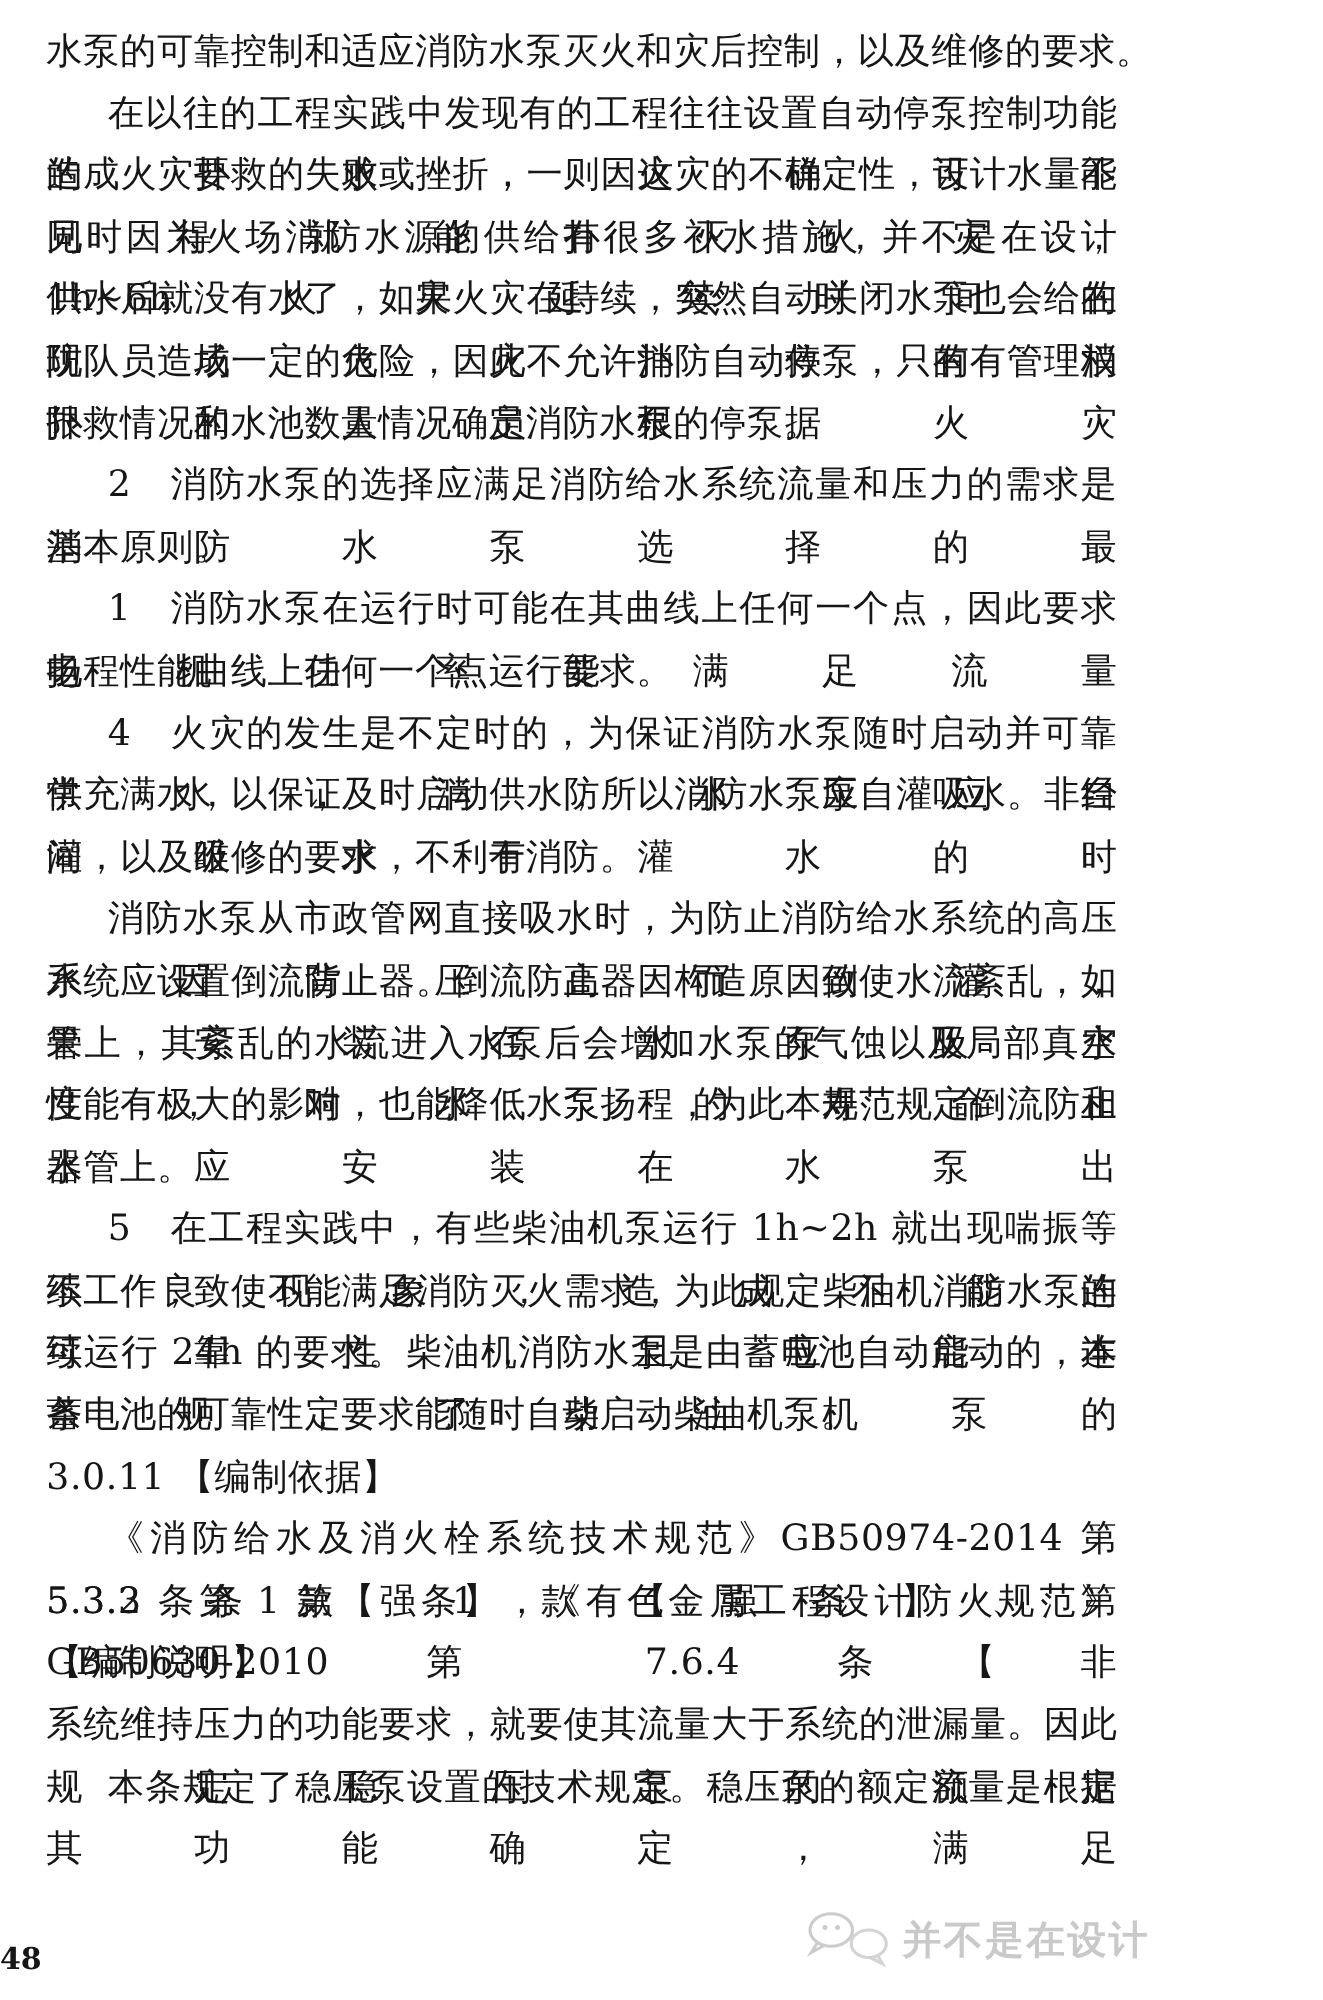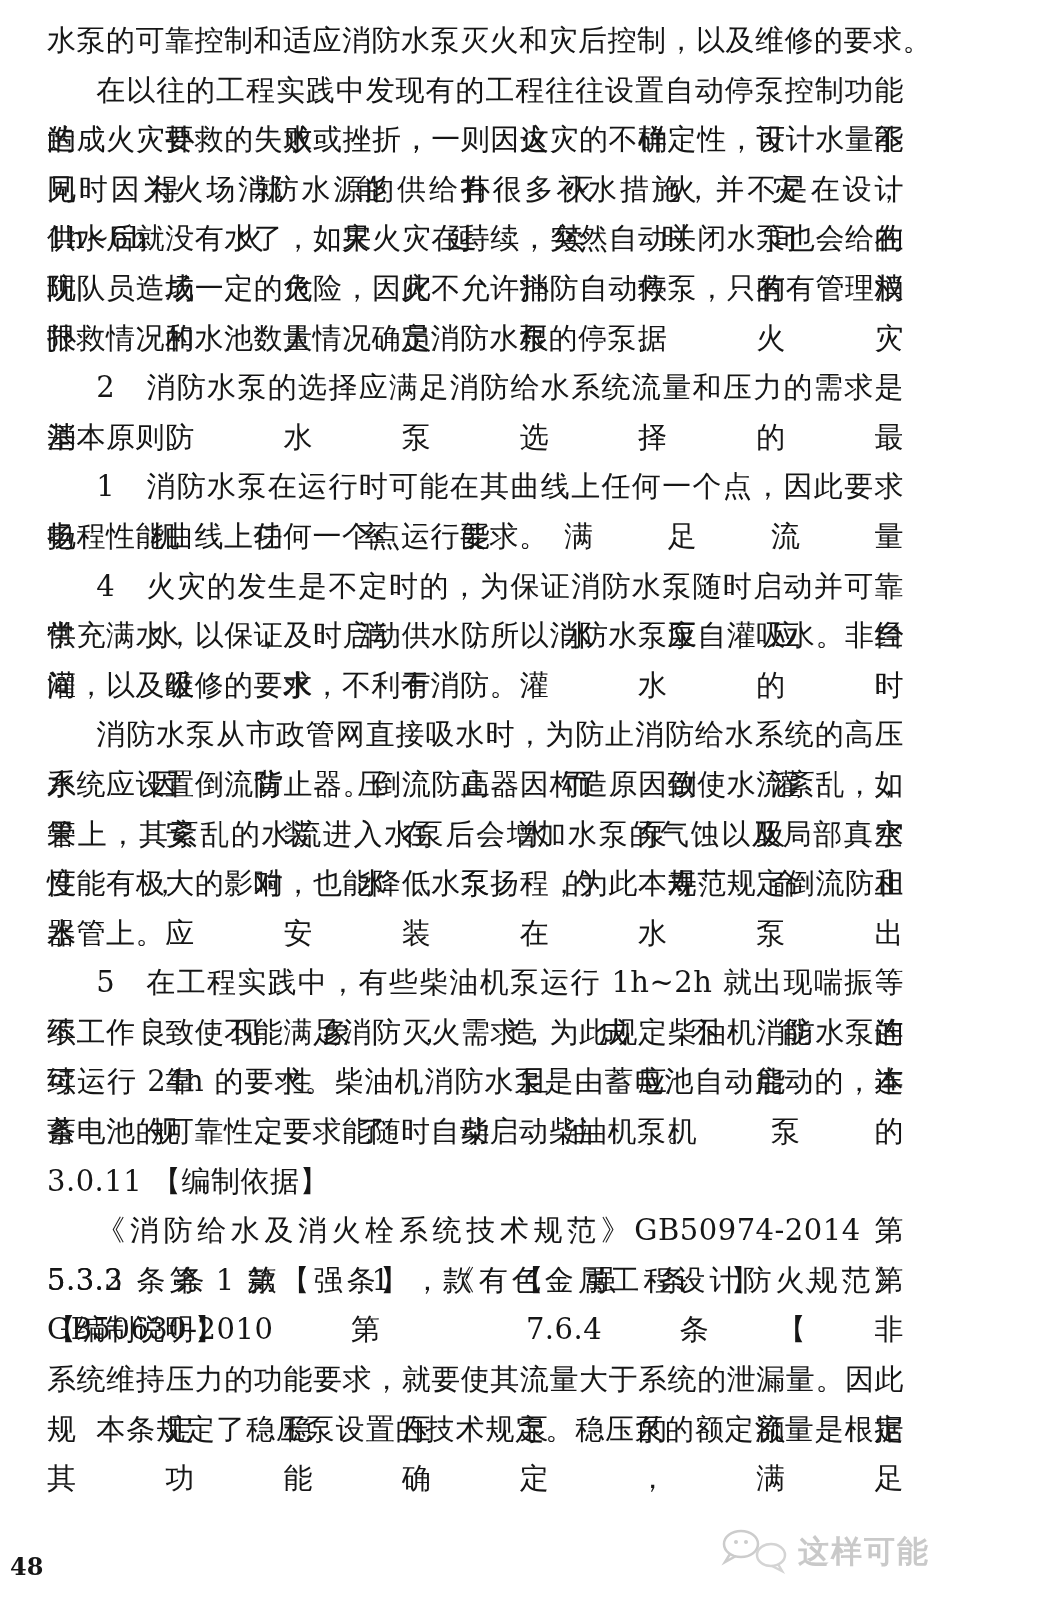--- a/index.html
+++ b/index.html
@@ -5,21 +5,20 @@
   html, body { margin: 0; padding: 0; }
   body { width: 1058px; height: 1600px; background: #ffffff; overflow: hidden; }
 
   .page {
     position: relative;
     width: 932px;
     height: 1600px;
     background: #ffffff;
     font-family: "DejaVu Serif", "Liberation Serif", serif;
     color: #161616;
-    margin-left: 10px;
   }
 
   .doc-body {
     position: absolute;
     left: 37px;
     right: 38px;
     top: 16px;
   }
 
   .line {
@@ -106,16 +105,16 @@
     <span class="wm-icon">
       <svg viewBox="0 0 78 48" width="78" height="48" fill="none">
         <ellipse cx="27" cy="16" rx="17" ry="13" stroke="#cccccc" stroke-width="2.5"></ellipse>
         <path d="M16 26 L11 34 L22 28" stroke="#cccccc" stroke-width="2.5" fill="none"></path>
         <circle cx="22" cy="14" r="2" fill="#cccccc"></circle>
         <circle cx="32" cy="14" r="2" fill="#cccccc"></circle>
         <ellipse cx="57" cy="27" rx="14" ry="11" stroke="#d4d4d4" stroke-width="2.5"></ellipse>
         <path d="M64 36 L68 43 L58 38" stroke="#d4d4d4" stroke-width="2.5" fill="none"></path>
       </svg>
     </span>
-    <span class="wm-text" style="color: rgb(201, 201, 201);">这样可能</span>
+    <span class="wm-text" style="color: rgb(201, 201, 201);">并不是在设计</span>
   </div>
 
 </div>
 
 </body></html>

